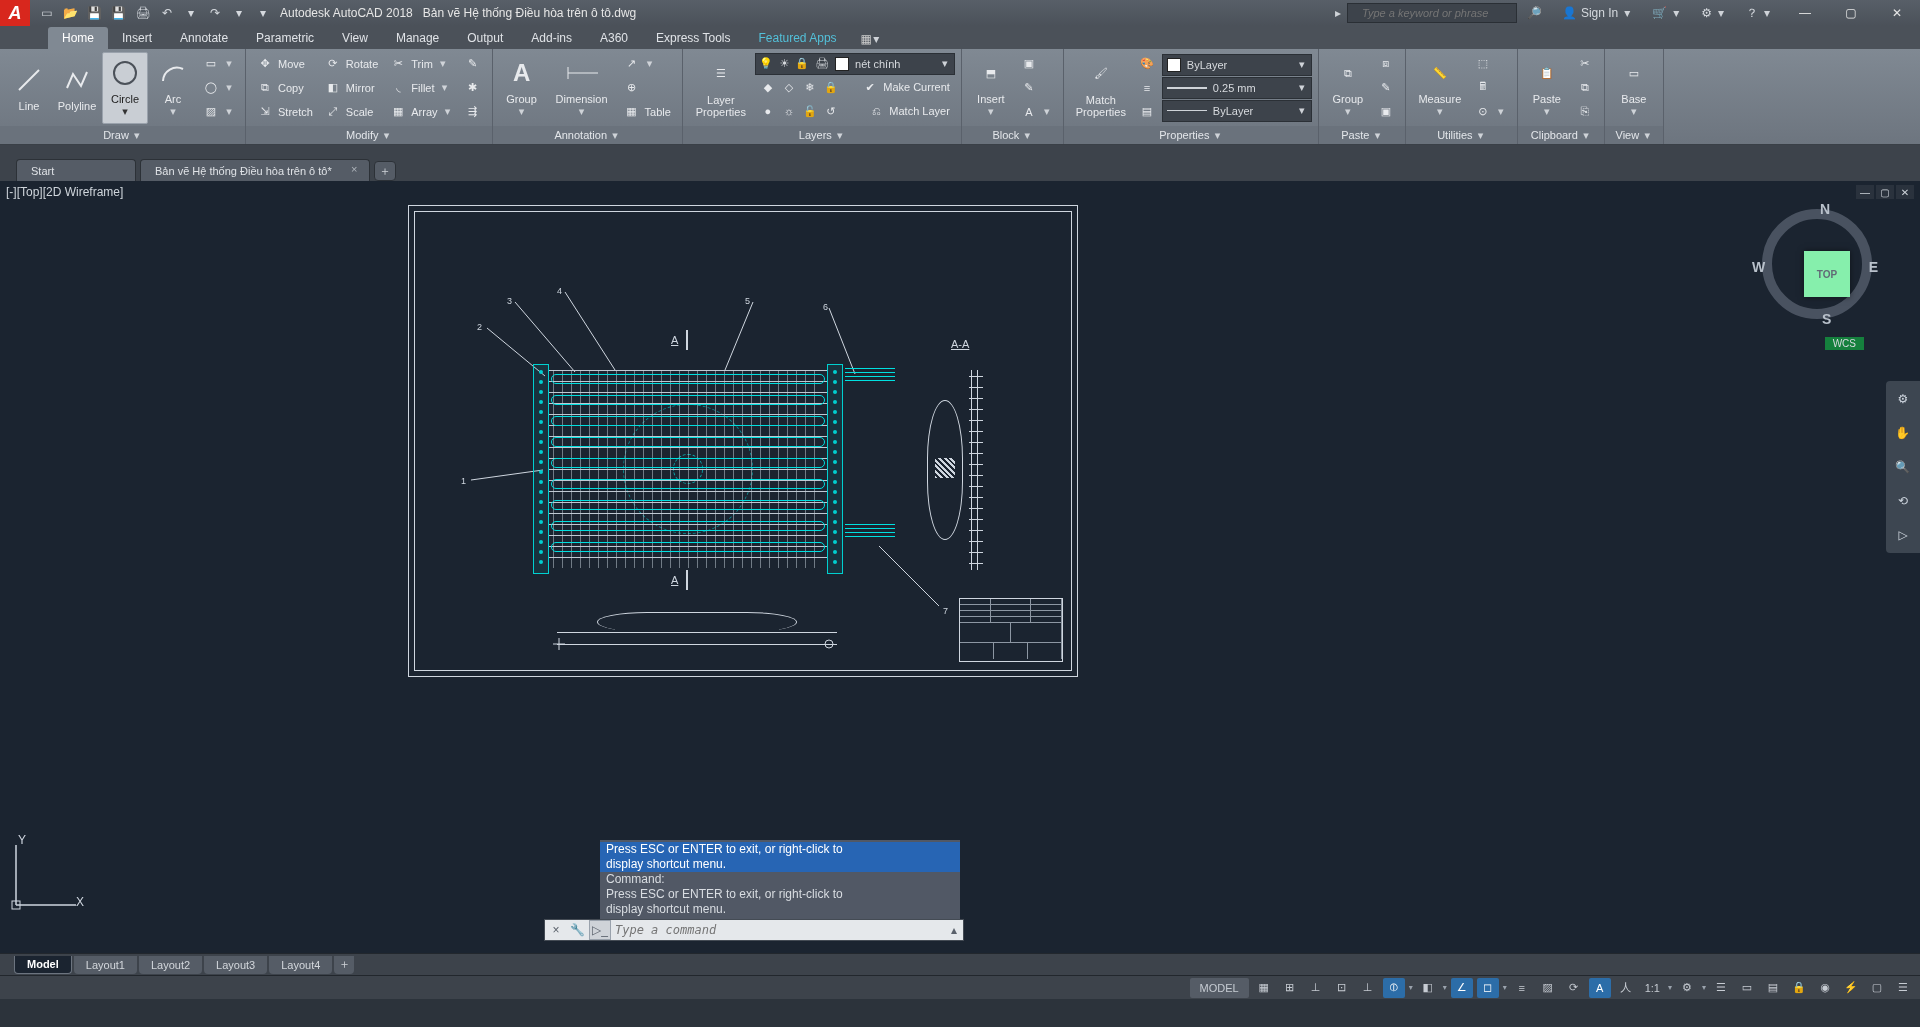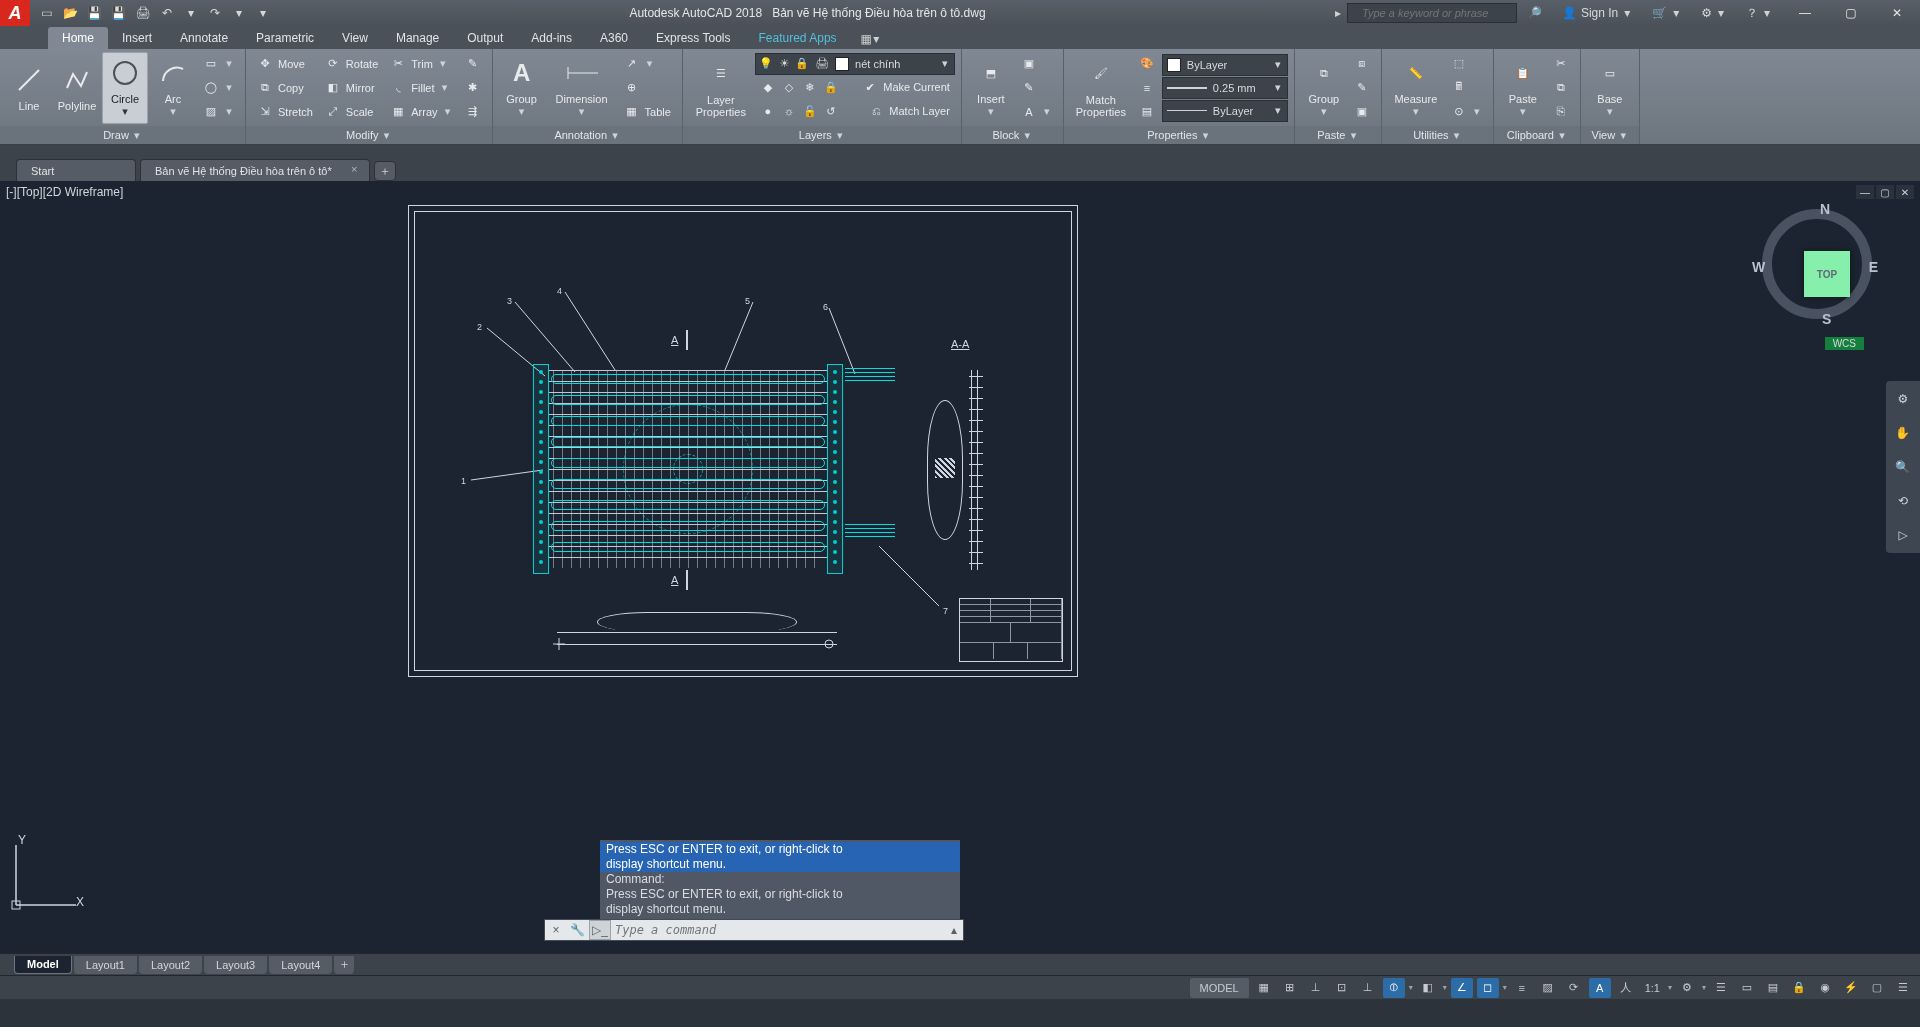--- a/index.html
+++ b/index.html
@@ -3,21 +3,21 @@
 <meta charset="utf-8">
 <style>
 * { margin: 0; padding: 0; box-sizing: border-box; font-family: "Segoe UI", Arial, sans-serif; }
 body { background: #2c333b; color: #ccc; font-size: 12px; overflow: hidden; width: 1920px; height: 1027px; }
 
 
 .titlebar { height: 26px; background: linear-gradient(#585f68,#4b5159); display: flex; align-items: center; color: #e6e6e6; }
 .titlebar .app-logo { width: 30px; height: 26px; background: #d8271d; color: #fff; display: flex; align-items: center; justify-content: center; font-weight: bold; font-size: 18px; font-style: italic; }
 .titlebar .qat { display: flex; align-items: center; gap: 6px; padding: 0 8px; }
 .titlebar .qat .qbtn { width: 18px; height: 18px; display: inline-flex; align-items: center; justify-content: center; color: #d5d9de; cursor: pointer; }
-.titlebar .title-center { flex: 1; text-align: center; font-size: 12px; }
+.titlebar .title-center { flex: 1; text-align: left; font-size: 12px; }
 .titlebar .search-box { width: 170px; height: 20px; background: #3d434b; border: 1px solid #2a2f35; color: #9ba2aa; font-style: italic; padding: 0 14px; font-size: 11px; }
 .titlebar .right-btn { padding: 0 10px; height: 26px; display: inline-flex; align-items: center; gap: 4px; cursor: pointer; color: #d5d9de; }
 .titlebar .win-btn { width: 46px; height: 26px; display: inline-flex; align-items: center; justify-content: center; cursor: pointer; }
 
 
 .menutabs { height: 23px; background: #4b5159; display: flex; align-items: flex-end; padding-left: 48px; }
 .menutabs .mtab { padding: 4px 14px; color: #e0e3e7; cursor: pointer; font-size: 12px; border-radius: 3px 3px 0 0; }
 .menutabs .mtab.active { background: #808993; color: #fff; }
 .menutabs .mtab.feat { color: #53c0d9; }
 .menutabs .app-gear { margin-left: 10px; width: 20px; height: 20px; display:flex; align-items:center; justify-content:center; }
@@ -414,21 +414,21 @@
         <div class="rbtn-row">
             <span class="ri">🎨</span>
           </div>
         <div class="rbtn-row">
             <span class="ri">≡</span>
           </div>
         <div class="rbtn-row">
             <span class="ri">▤</span>
           </div>
       </div>
-      <div class="rstack" style="width:126px">
+      <div class="rstack" style="width:150px">
         <div class="combo">
             <span class="sw"></span>
             <span>ByLayer</span>
             <span class="cdd dd">▾</span>
           </div>
         <div class="combo">
             <span style="width:40px;border-top:2px solid #cfd3d8"></span>
             <span>0.25 mm</span>
             <span class="cdd dd">▾</span>
           </div>

